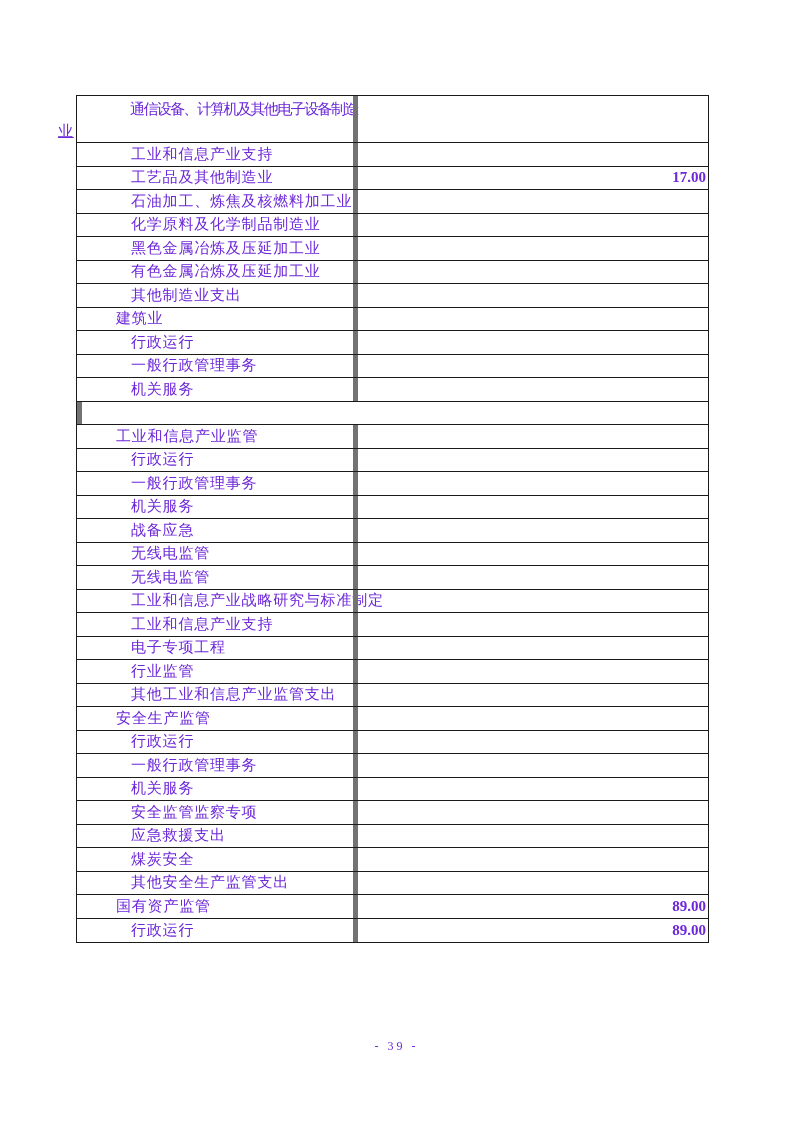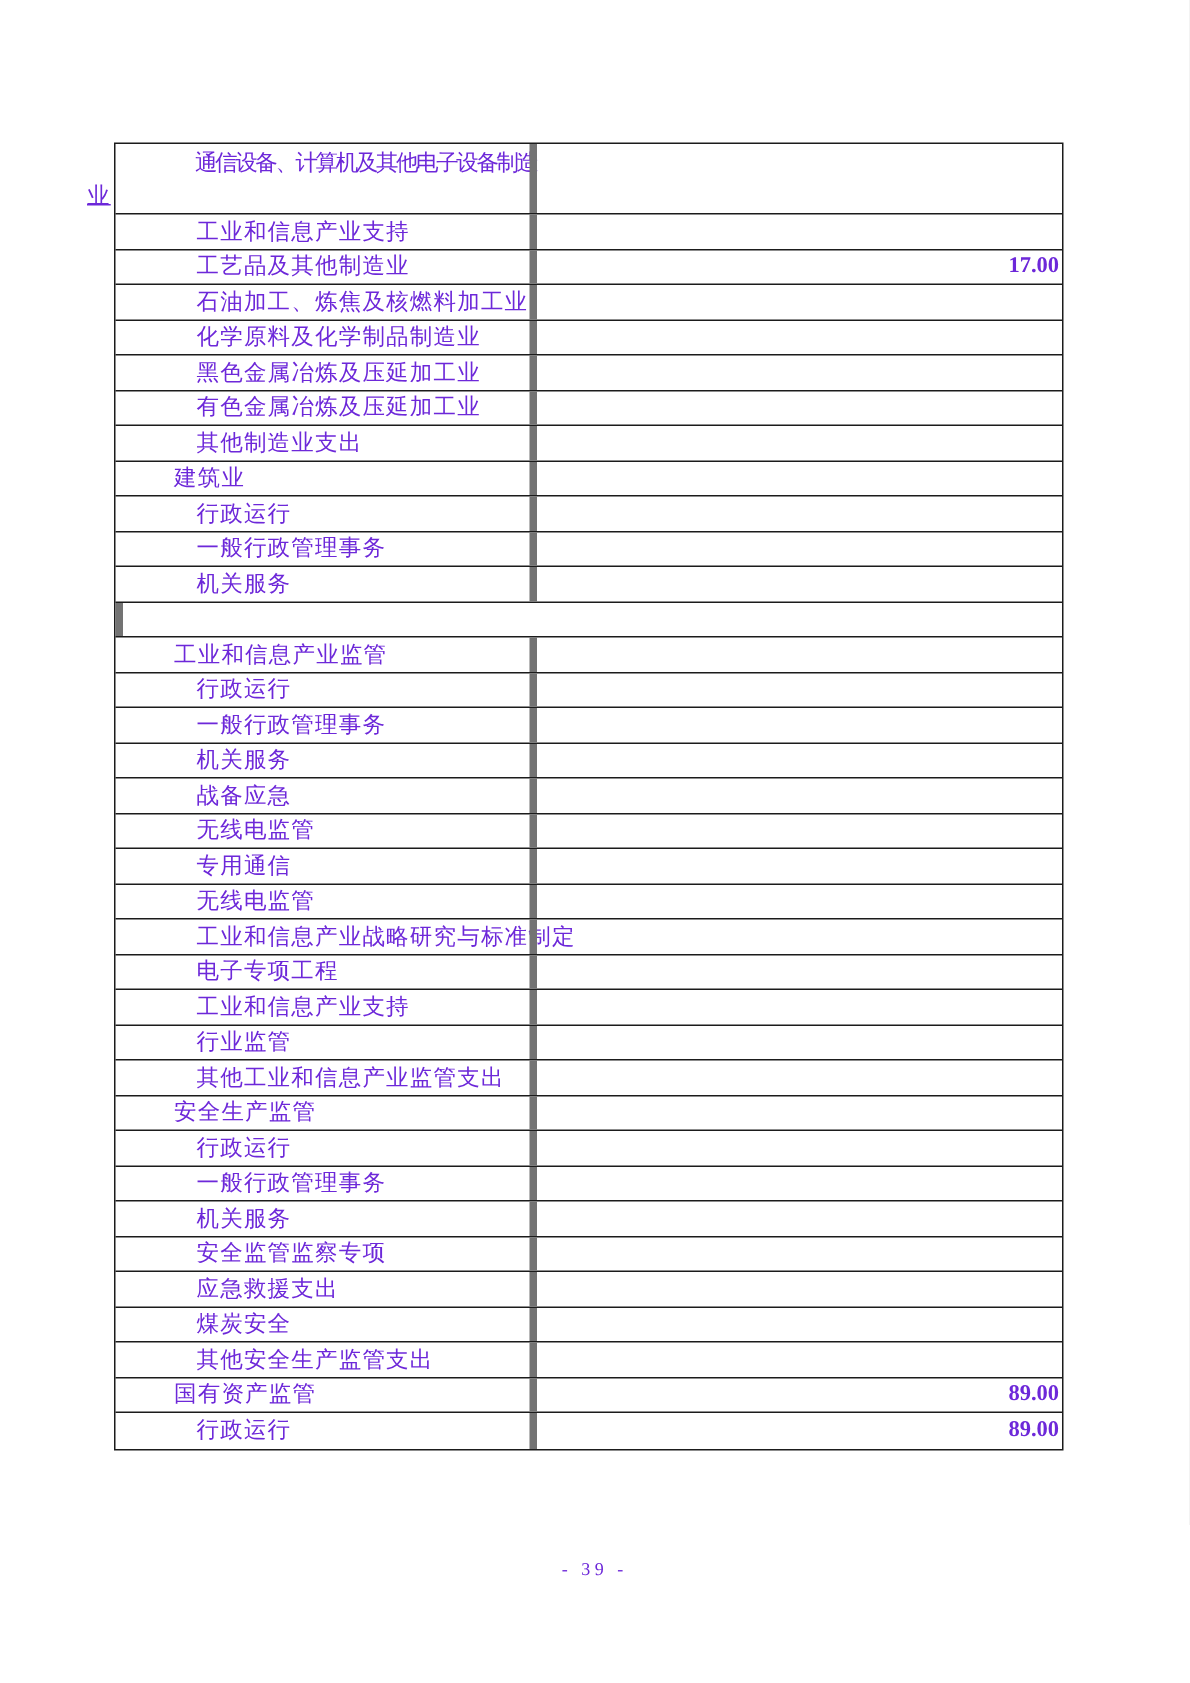--- a/index.html
+++ b/index.html
@@ -172,42 +172,38 @@
   <div class="row">
     <div class="label-cell indent-2">战备应急</div>
     <div class="value-cell"></div>
   </div>
 
   <div class="row">
     <div class="label-cell indent-2">无线电监管</div>
     <div class="value-cell"></div>
   </div>
 
-  <div class="row">
-    <div class="label-cell indent-2">专用通信</div>
-    <div class="value-cell"></div>
-  </div>
 
   <div class="row">
     <div class="label-cell indent-2">无线电监管</div>
     <div class="value-cell"></div>
   </div>
 
   <div class="row">
     <div class="label-cell indent-2">工业和信息产业战略研究与标准制定</div>
     <div class="value-cell"></div>
   </div>
 
   <div class="row">
+    <div class="label-cell indent-2">工业和信息产业支持</div>
+    <div class="value-cell"></div>
+  </div>
+
+  <div class="row">
     <div class="label-cell indent-2">电子专项工程</div>
-    <div class="value-cell"></div>
-  </div>
-
-  <div class="row">
-    <div class="label-cell indent-2">工业和信息产业支持</div>
     <div class="value-cell"></div>
   </div>
 
   <div class="row">
     <div class="label-cell indent-2">行业监管</div>
     <div class="value-cell"></div>
   </div>
 
 
   <div class="row">

